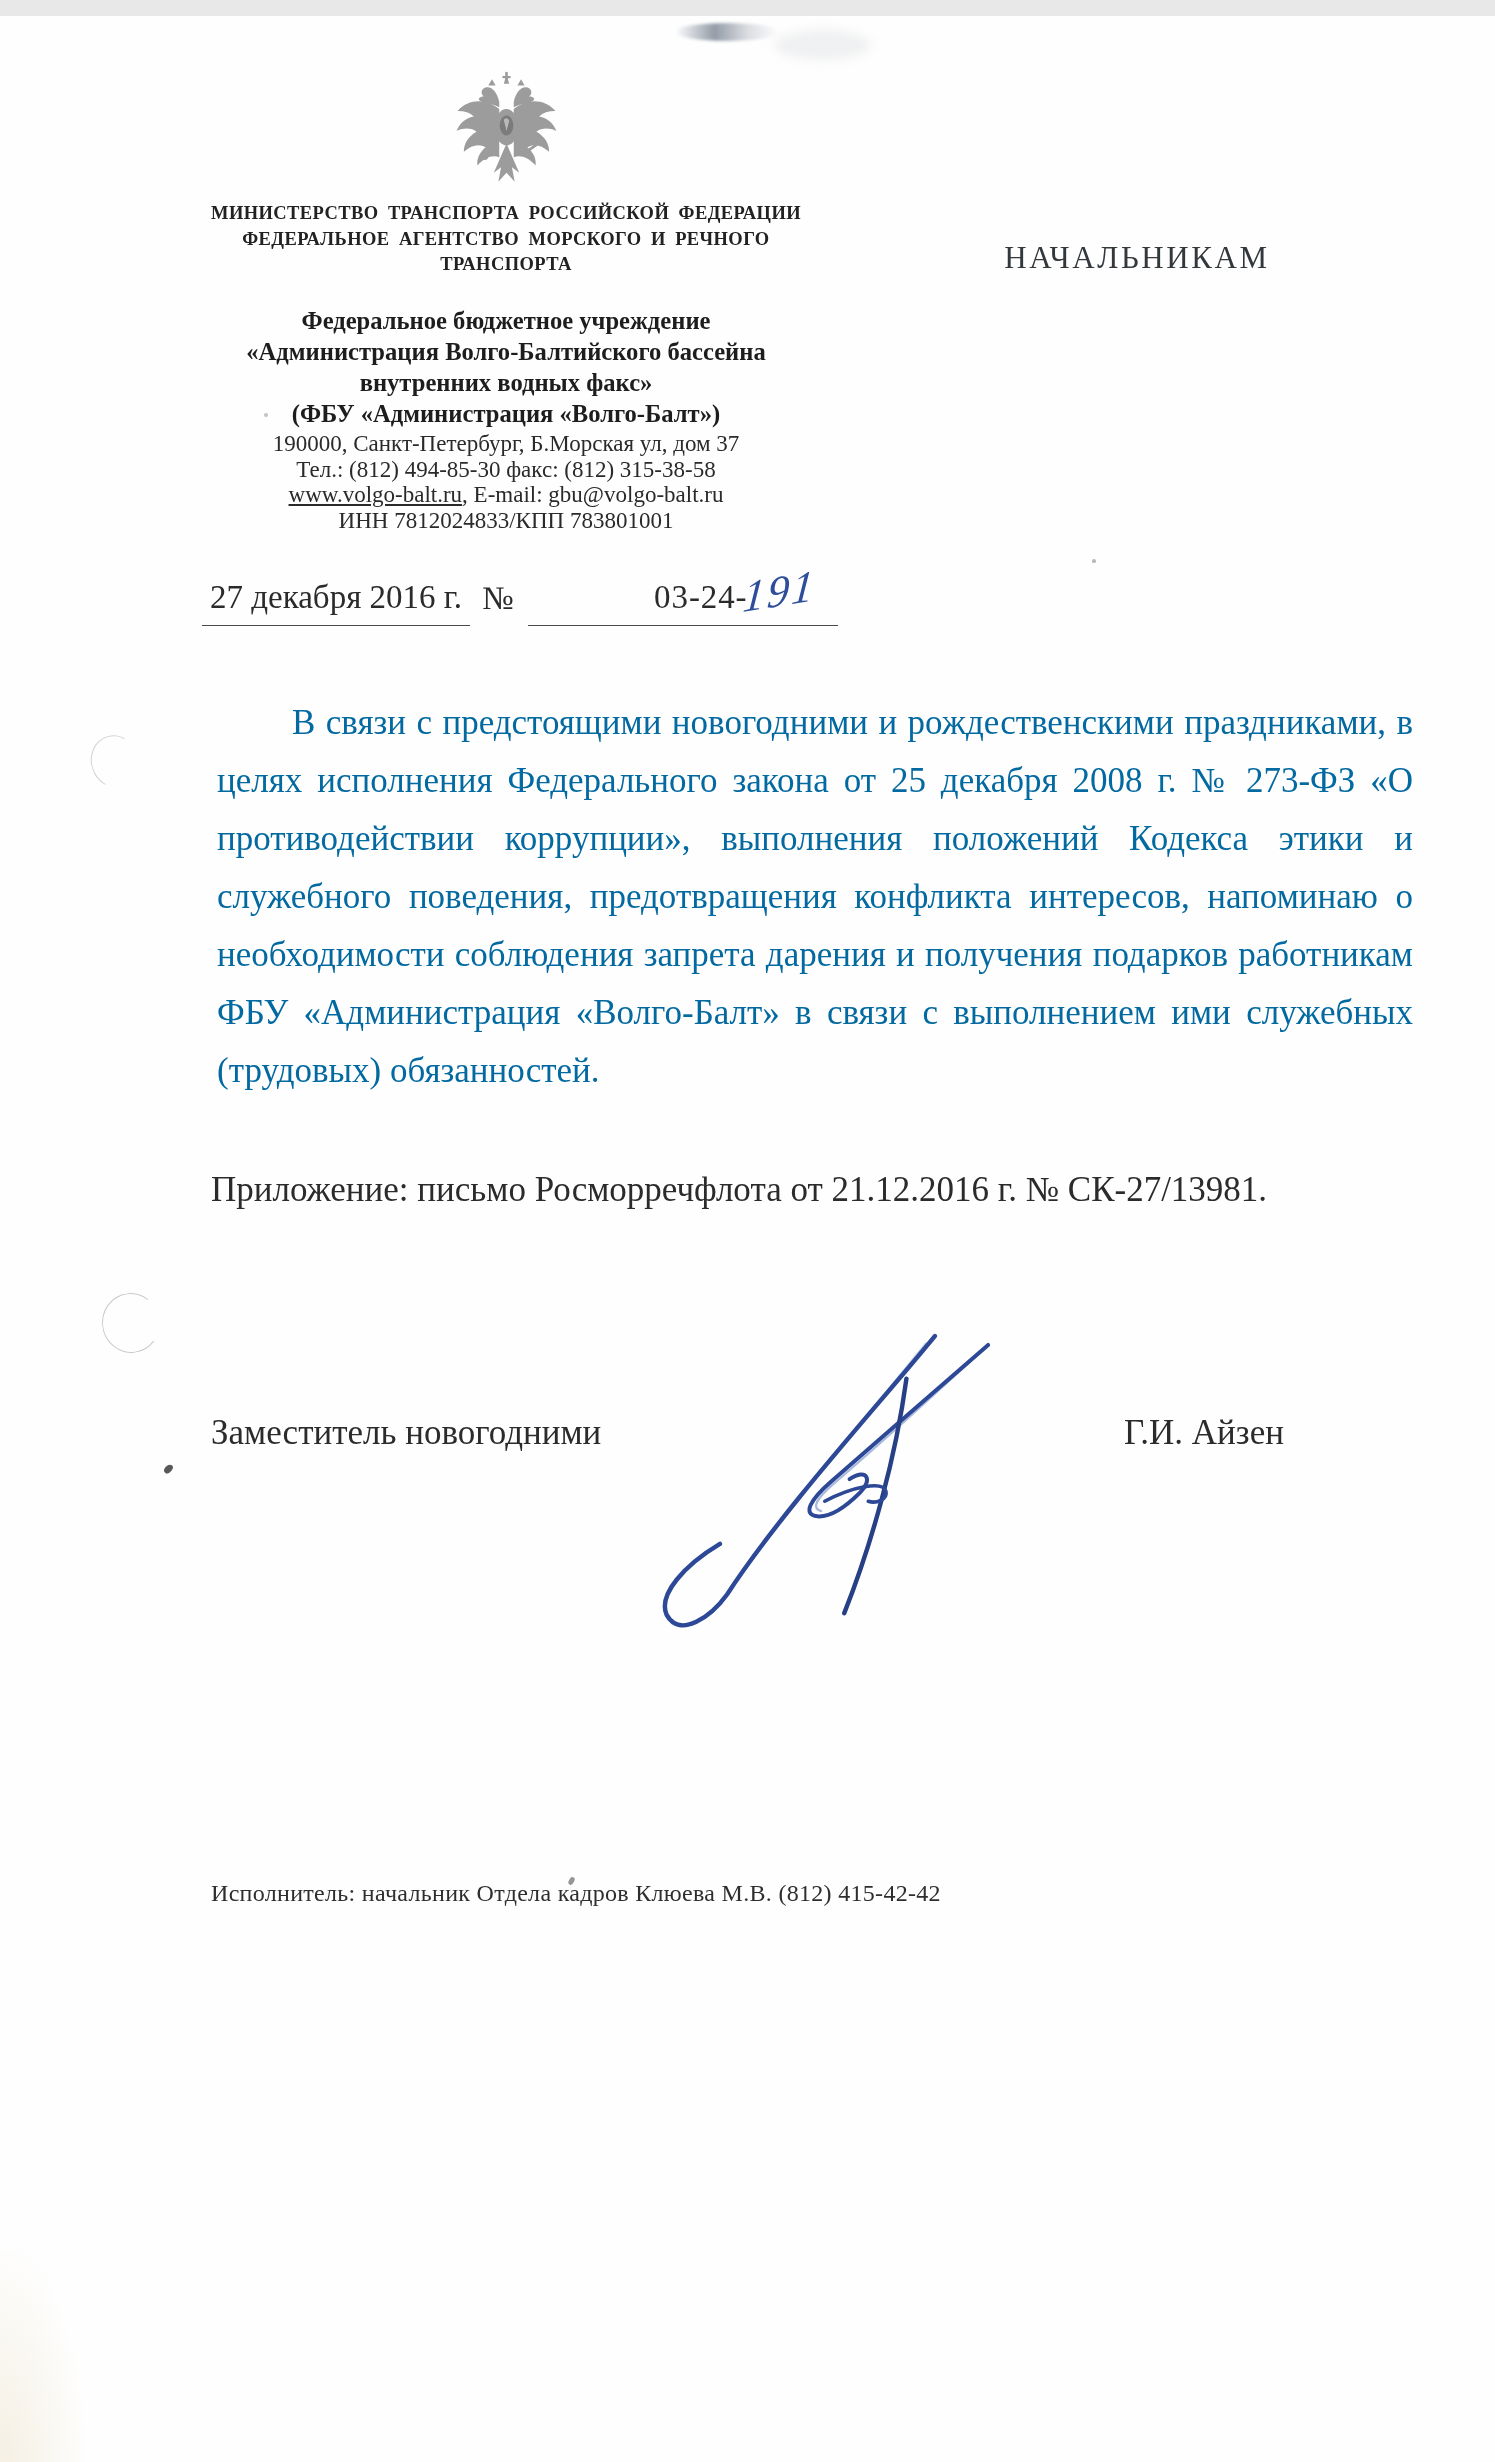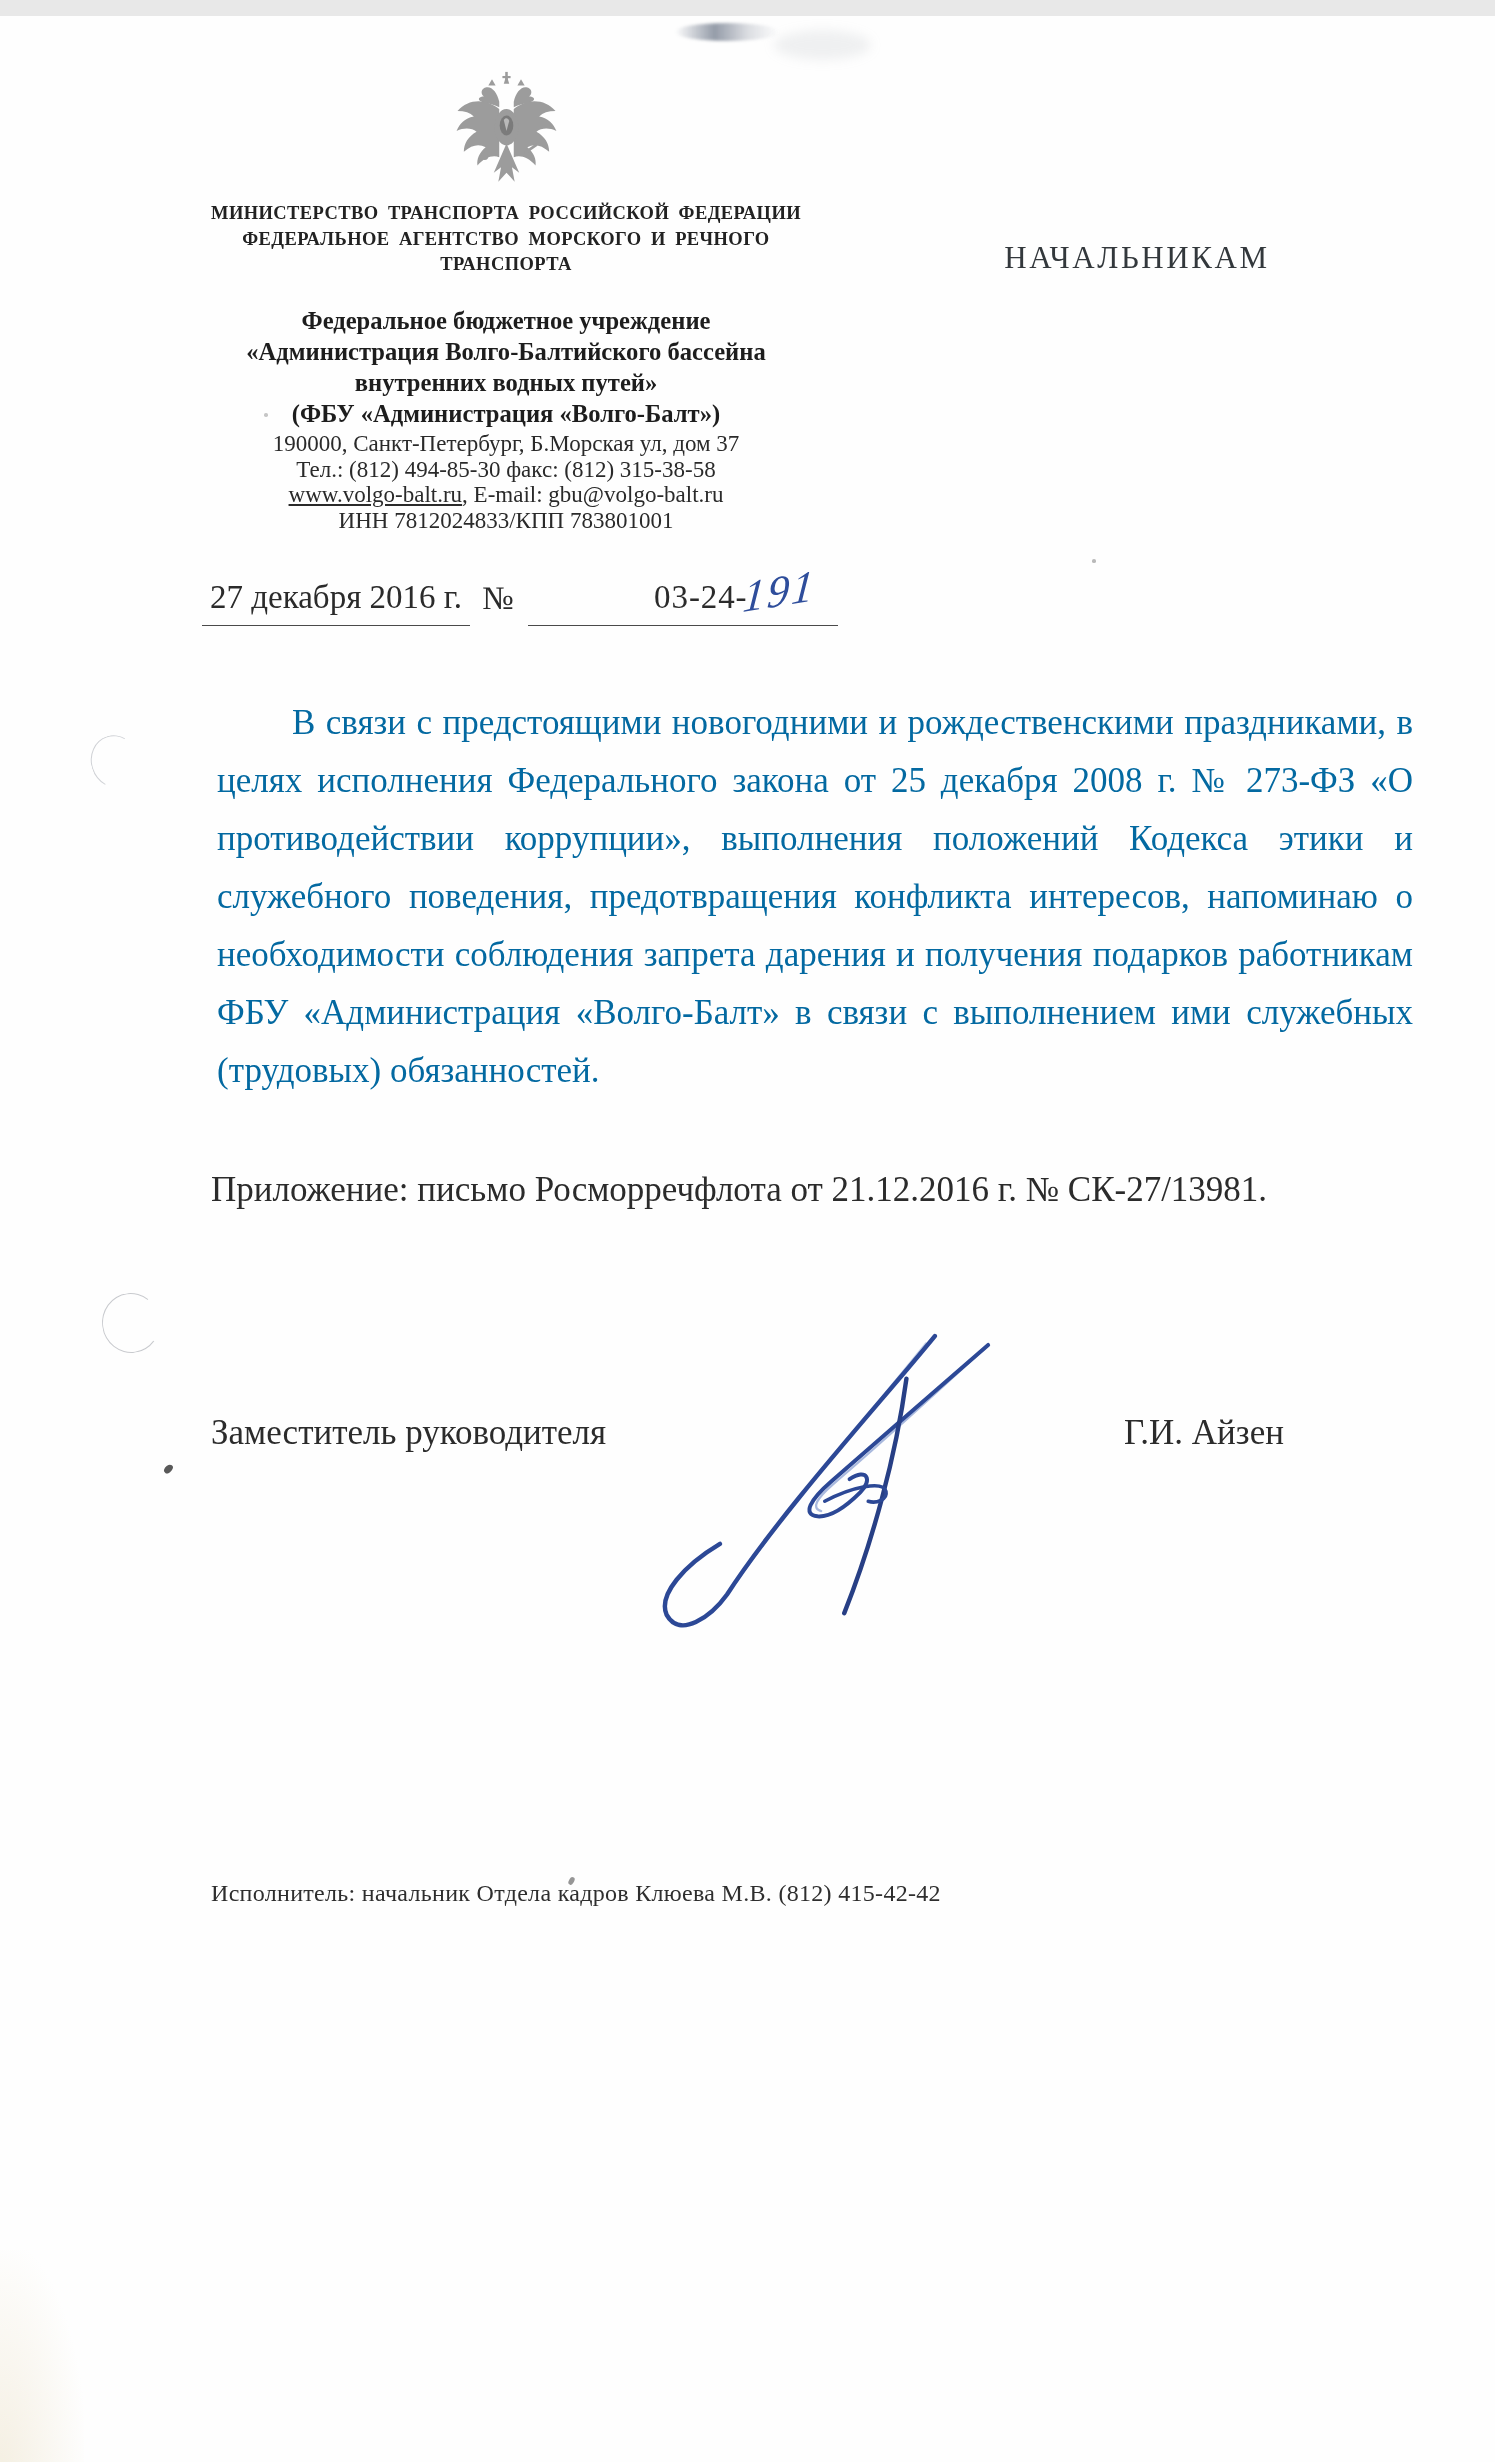--- a/index.html
+++ b/index.html
@@ -182,21 +182,21 @@
 
         <ellipse cx="60" cy="60" rx="7.5" ry="11" fill="#7b7b7b"></ellipse>
         <path d="M57 54 C59 51 62 52 63 55 L60 66 Z" fill="#b9b9b9"></path>
       </svg>
     </div>
     <div class="ministry">МИНИСТЕРСТВО ТРАНСПОРТА РОССИЙСКОЙ ФЕДЕРАЦИИ</div>
     <div class="ministry">ФЕДЕРАЛЬНОЕ АГЕНТСТВО МОРСКОГО И РЕЧНОГО ТРАНСПОРТА</div>
     <div class="org">
       <div>Федеральное бюджетное учреждение</div>
       <div>«Администрация Волго-Балтийского бассейна</div>
-      <div>внутренних водных путей»</div>
+      <div>внутренних водных факс»</div>
       <div>(ФБУ «Администрация «Волго-Балт»)</div>
     </div>
     <div class="addr">
       <div>190000, Санкт-Петербург, Б.Морская ул, дом 37</div>
       <div>Тел.: (812) 494-85-30 факс: (812) 315-38-58</div>
       <div><span class="url">www.volgo-balt.ru</span><span>, E-mail: gbu@volgo-balt.ru</span></div>
       <div>ИНН 7812024833/КПП 783801001</div>
     </div>
   </div>
 
@@ -217,21 +217,21 @@
     <div class="body-line j">целях исполнения Федерального закона от 25 декабря 2008 г. № 273-ФЗ «О</div>
     <div class="body-line j">противодействии коррупции», выполнения положений Кодекса этики и</div>
     <div class="body-line j">служебного поведения, предотвращения конфликта интересов, напоминаю о</div>
     <div class="body-line j">необходимости соблюдения запрета дарения и получения подарков работникам</div>
     <div class="body-line j">ФБУ «Администрация «Волго-Балт» в связи с выполнением ими служебных</div>
     <div class="body-line">(трудовых) обязанностей.</div>
   </div>
 
   <div class="attachment">Приложение: письмо Росморречфлота от 21.12.2016 г. № СК-27/13981.</div>
 
-  <div class="sig-row-left">Заместитель руководителя</div>
+  <div class="sig-row-left">Заместитель новогодними</div>
   <div class="sig-row-right">Г.И. Айзен</div>
 
   <svg class="signature-svg" width="373" height="303" viewBox="0 0 420 340">
     <g fill="none" stroke-linecap="round">
 
       <path d="M388 18 C340 62 268 128 216 172 C200 186 192 198 204 201" stroke="#93a8d6" stroke-width="2.6" opacity="0.8"></path>
       <path d="M322 12 C255 95 165 200 108 282" stroke="#9db0d8" stroke-width="2" opacity="0.65"></path>
 
       <path d="M392 14 C345 55 270 120 215 168 C192 188 182 205 200 207 C214 208 232 196 248 180 C262 166 256 152 236 165" stroke="#2c4896" stroke-width="4.5"></path>
 

